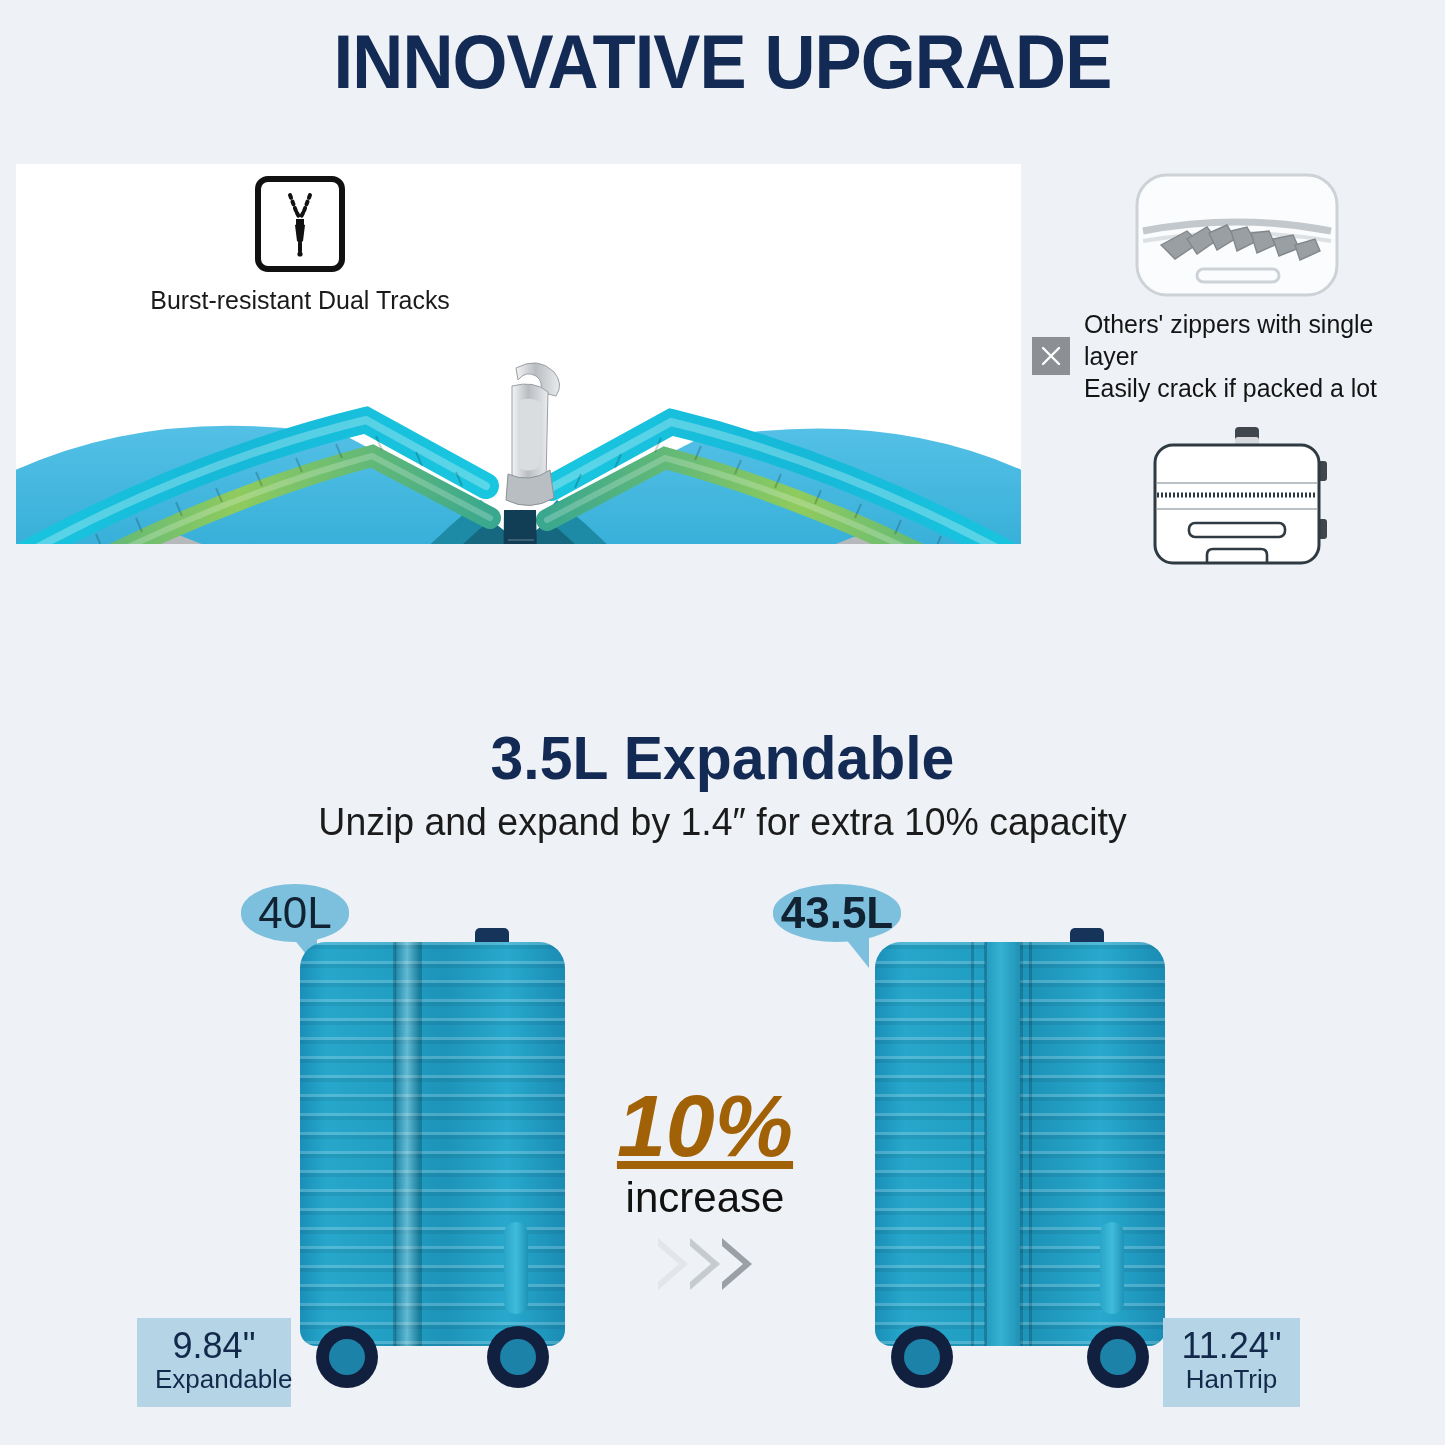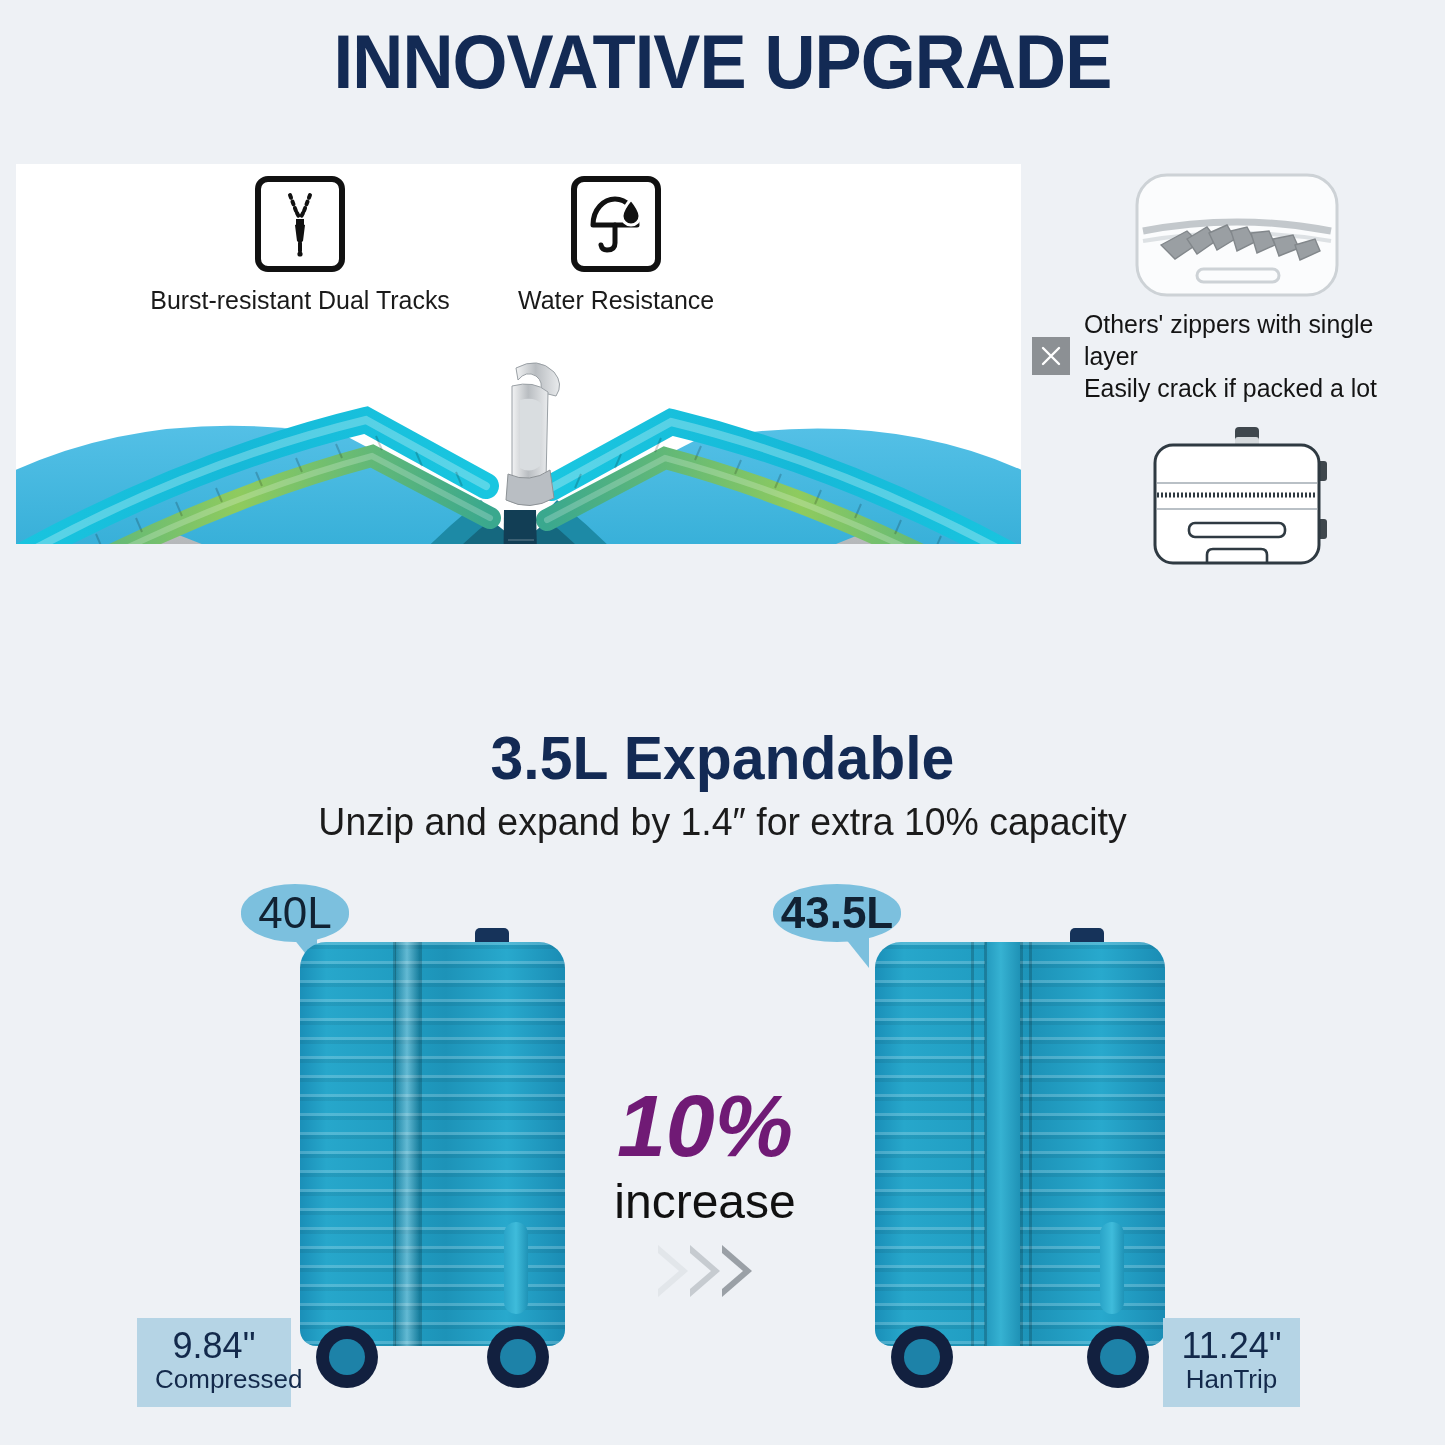--- a/index.html
+++ b/index.html
@@ -153,22 +153,22 @@
     position:absolute;bottom:0;width:62px;height:62px;border-radius:50%;
     background:#12203f;
     display:flex;align-items:center;justify-content:center;
   }
   .wheel:after{content:"";width:36px;height:36px;border-radius:50%;background:#1d82a8;}
   .wheel-l{left:16px;}
   .wheel-r{right:16px;}
 
   
   .pct-wrap{position:absolute;left:600px;top:1082px;width:210px;text-align:center;}
-  .pct{font-size:88px;font-weight:bold;font-style:italic;color:#701a75;line-height:1;}
-  .pct-sub{font-size:48px;color:#111;margin-top:4px;}
+  .pct{font-size:88px;font-weight:bold;font-style:italic;color:#a16207;line-height:1;text-decoration:underline;}
+  .pct-sub{font-size:42px;color:#111;margin-top:4px;}
   .arrows{margin-top:16px;display:flex;justify-content:center;gap:2px;}
   .chev{width:0;height:0;
     border-top:26px solid transparent;
     border-bottom:26px solid transparent;
     border-left:30px solid #ccc;
     position:relative;}
   .chev:after{content:"";position:absolute;left:-30px;top:-18px;
     border-top:18px solid transparent;border-bottom:18px solid transparent;
     border-left:21px solid #eef1f5;}
   .c1{border-left-color:#e2e6ea;}
@@ -207,30 +207,20 @@
           <path d="M22 30 h8 v6 h-8 z" fill="#111"></path>
           <path d="M21 36 q5 -3 10 0 l-2 16 q-3 3 -6 0 z" fill="#111"></path>
           <rect x="24" y="52" width="4" height="12" rx="2" fill="#111"></rect>
           <circle cx="26" cy="65" r="2.6" fill="#111"></circle>
         </svg>
       </div>
       <div class="feature-label">Burst-resistant Dual Tracks</div>
     </div>
 
 
-    <div class="feature">
-      <div class="feature-icon">
-        <svg width="58" height="62" viewBox="0 0 58 62">
-          <path d="M6 32 C6 16 17 6 28 6 C39 6 50 16 50 32 z" fill="none" stroke="#111" stroke-width="5" stroke-linejoin="round"></path>
-          <path d="M28 32 L28 50 q0 7 -8 7 q-5 0 -6 -5" fill="none" stroke="#111" stroke-width="5" stroke-linecap="round"></path>
-          <path d="M44 6 C44 6 53 17 53 23 a9 9 0 0 1 -18 0 C35 17 44 6 44 6 z" fill="#111" stroke="#fff" stroke-width="3"></path>
-        </svg>
-      </div>
-      <div class="feature-label">Water Resistance</div>
-    </div>
   </div>
 
   <div class="zip-photo">
     <svg width="1005" height="344" viewBox="0 0 1005 344" preserveAspectRatio="none">
       <defs>
         <linearGradient id="shellL" x1="0" y1="0" x2="0" y2="1">
           <stop offset="0" stop-color="#54c0e6"></stop>
             <stop offset="1" stop-color="#1a9fcb"></stop>
         </linearGradient>
         <linearGradient id="coilOut" x1="0" y1="0" x2="1" y2="0">
@@ -428,18 +418,18 @@
   <div class="pct-sub">increase</div>
   <div class="arrows">
     <span class="chev c1"></span>
     <span class="chev c2"></span>
     <span class="chev c3"></span>
   </div>
 </div>
 
 <div class="badge badge-l">
   <div class="badge-num">9.84"</div>
-  <div class="badge-cap">Compressed</div>
+  <div class="badge-cap">Expandable</div>
 </div>
 <div class="badge badge-r">
   <div class="badge-num">11.24"</div>
   <div class="badge-cap">HanTrip</div>
 </div>
 
 </body></html>

